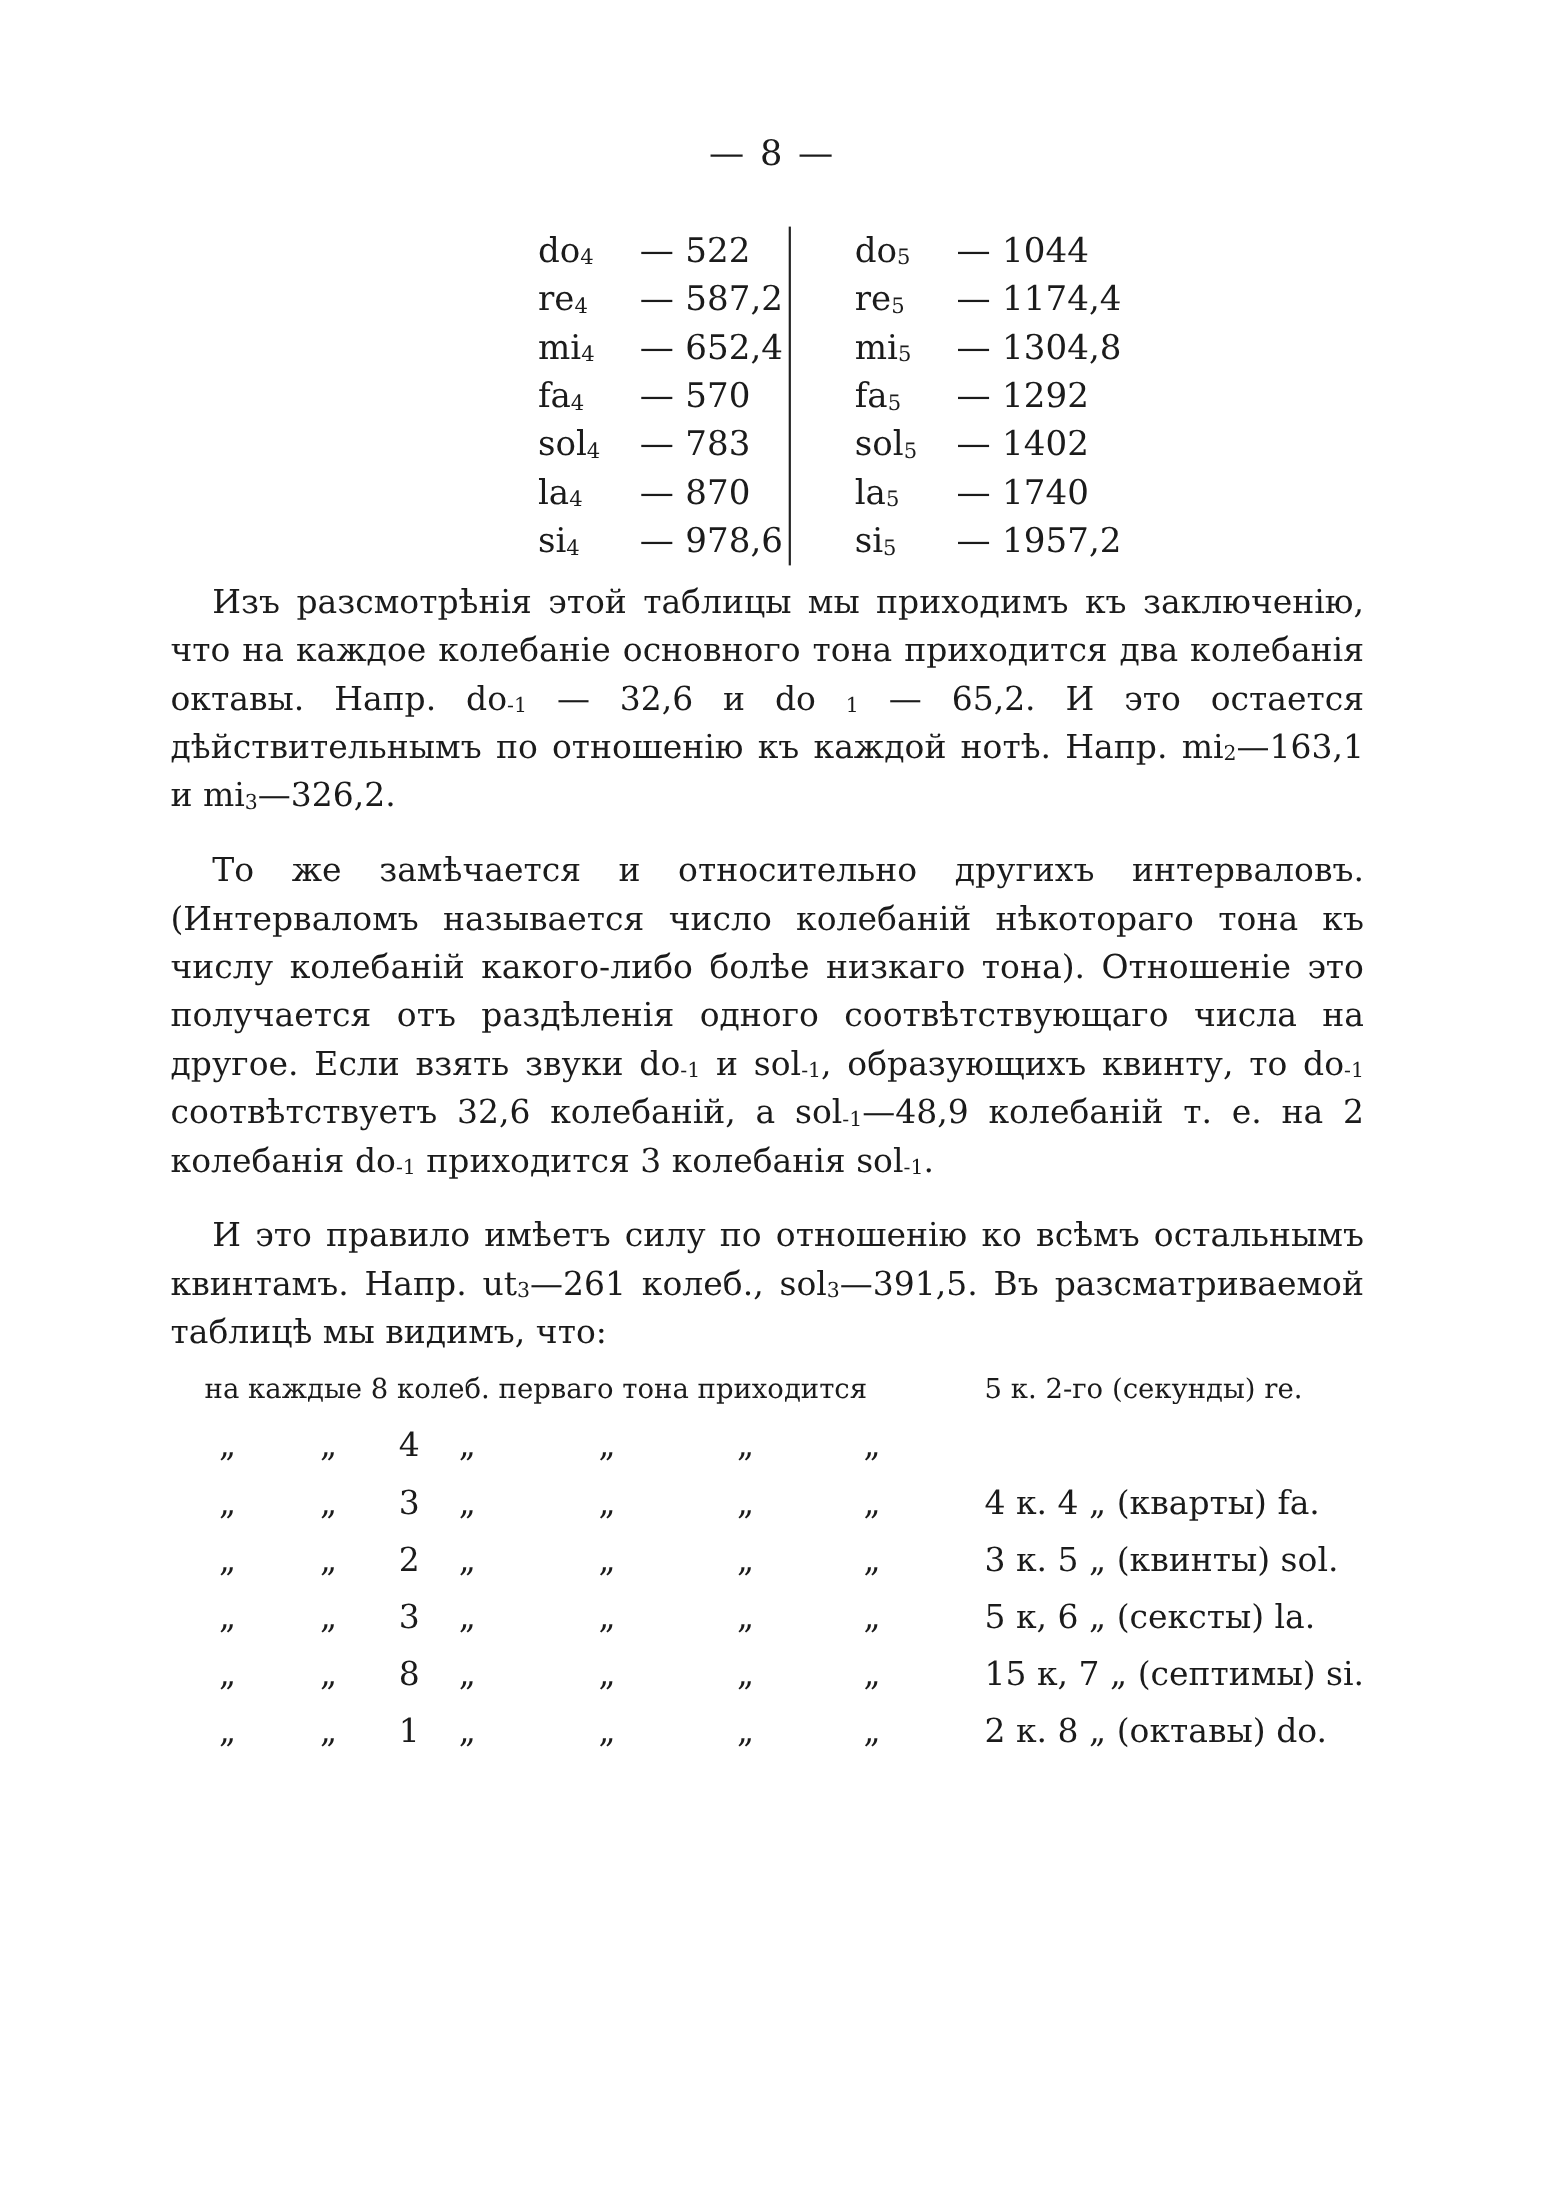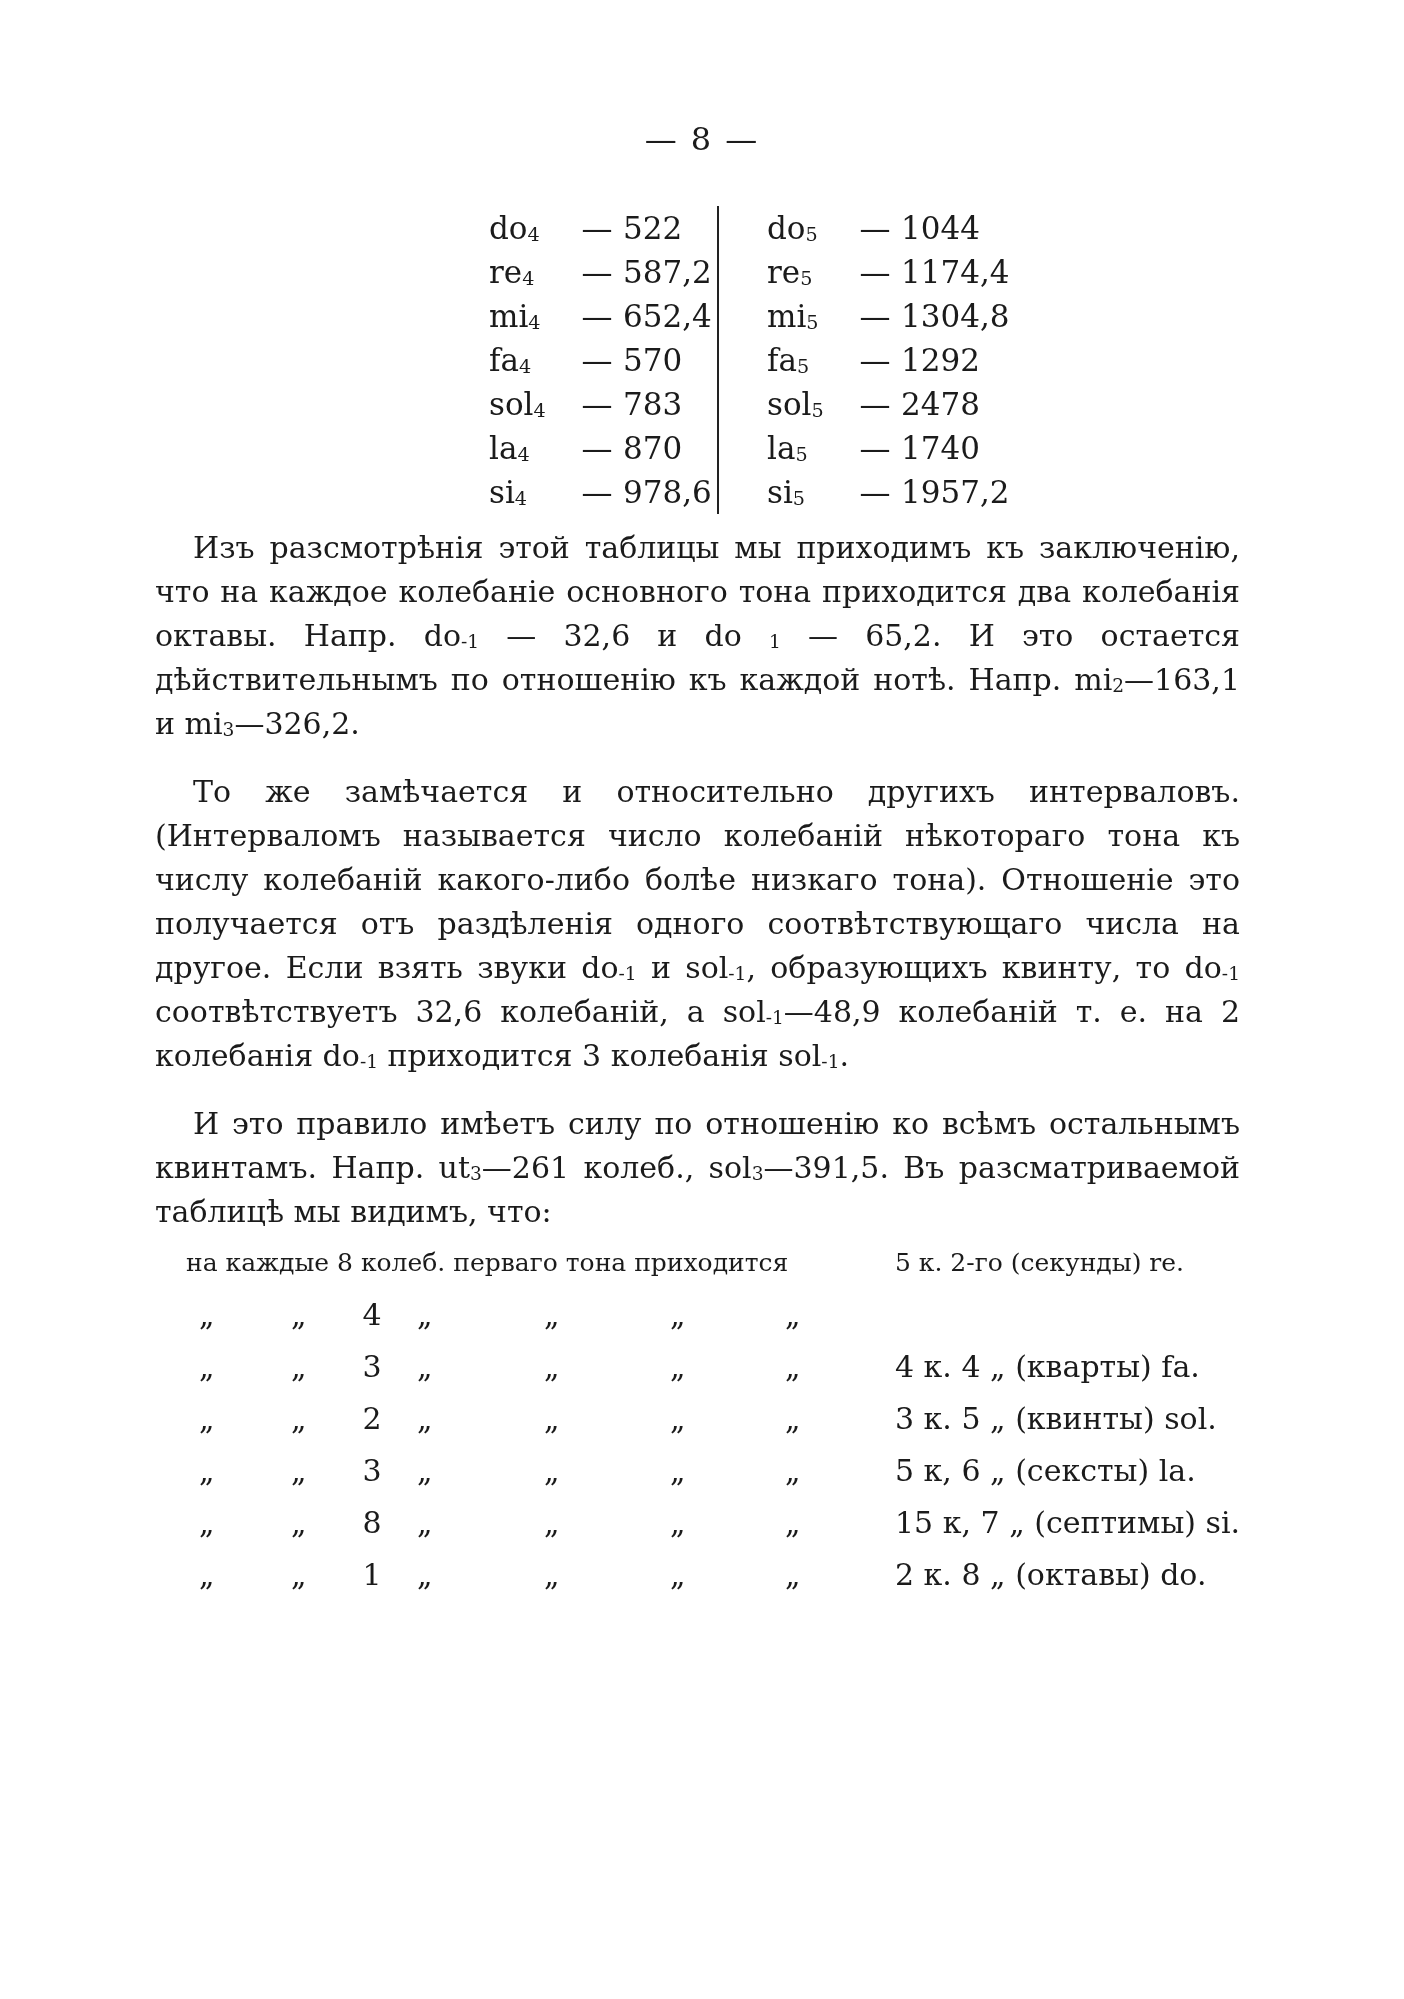--- a/index.html
+++ b/index.html
@@ -23,20 +23,21 @@
     letter-spacing: 2px;
   }
   
   .freq-table {
     position: absolute;
     top: 206px;
     left: 489px;
     display: flex;
     font-size: 31px;
     line-height: 44px;
+    gap: 10px;
   }
   .fcol { display: block; }
   .fcol-left {
     width: 228px;
     border-right: 2px solid #222;
   }
   .fcol-right {
     padding-left: 48px;
     width: 250px;
   }
@@ -152,21 +153,21 @@
           <span class="fval">1304,8</span>
         </div>
       <div class="frow">
           <span class="fnote"><span>fa</span><sub>5</sub></span>
           <span class="fdash">—</span>
           <span class="fval">1292</span>
         </div>
       <div class="frow">
           <span class="fnote"><span>sol</span><sub>5</sub></span>
           <span class="fdash">—</span>
-          <span class="fval">2478</span>
+          <span class="fval">1402</span>
         </div>
       <div class="frow">
           <span class="fnote"><span>la</span><sub>5</sub></span>
           <span class="fdash">—</span>
           <span class="fval">1740</span>
         </div>
       <div class="frow">
           <span class="fnote"><span>si</span><sub>5</sub></span>
           <span class="fdash">—</span>
           <span class="fval">1957,2</span>

